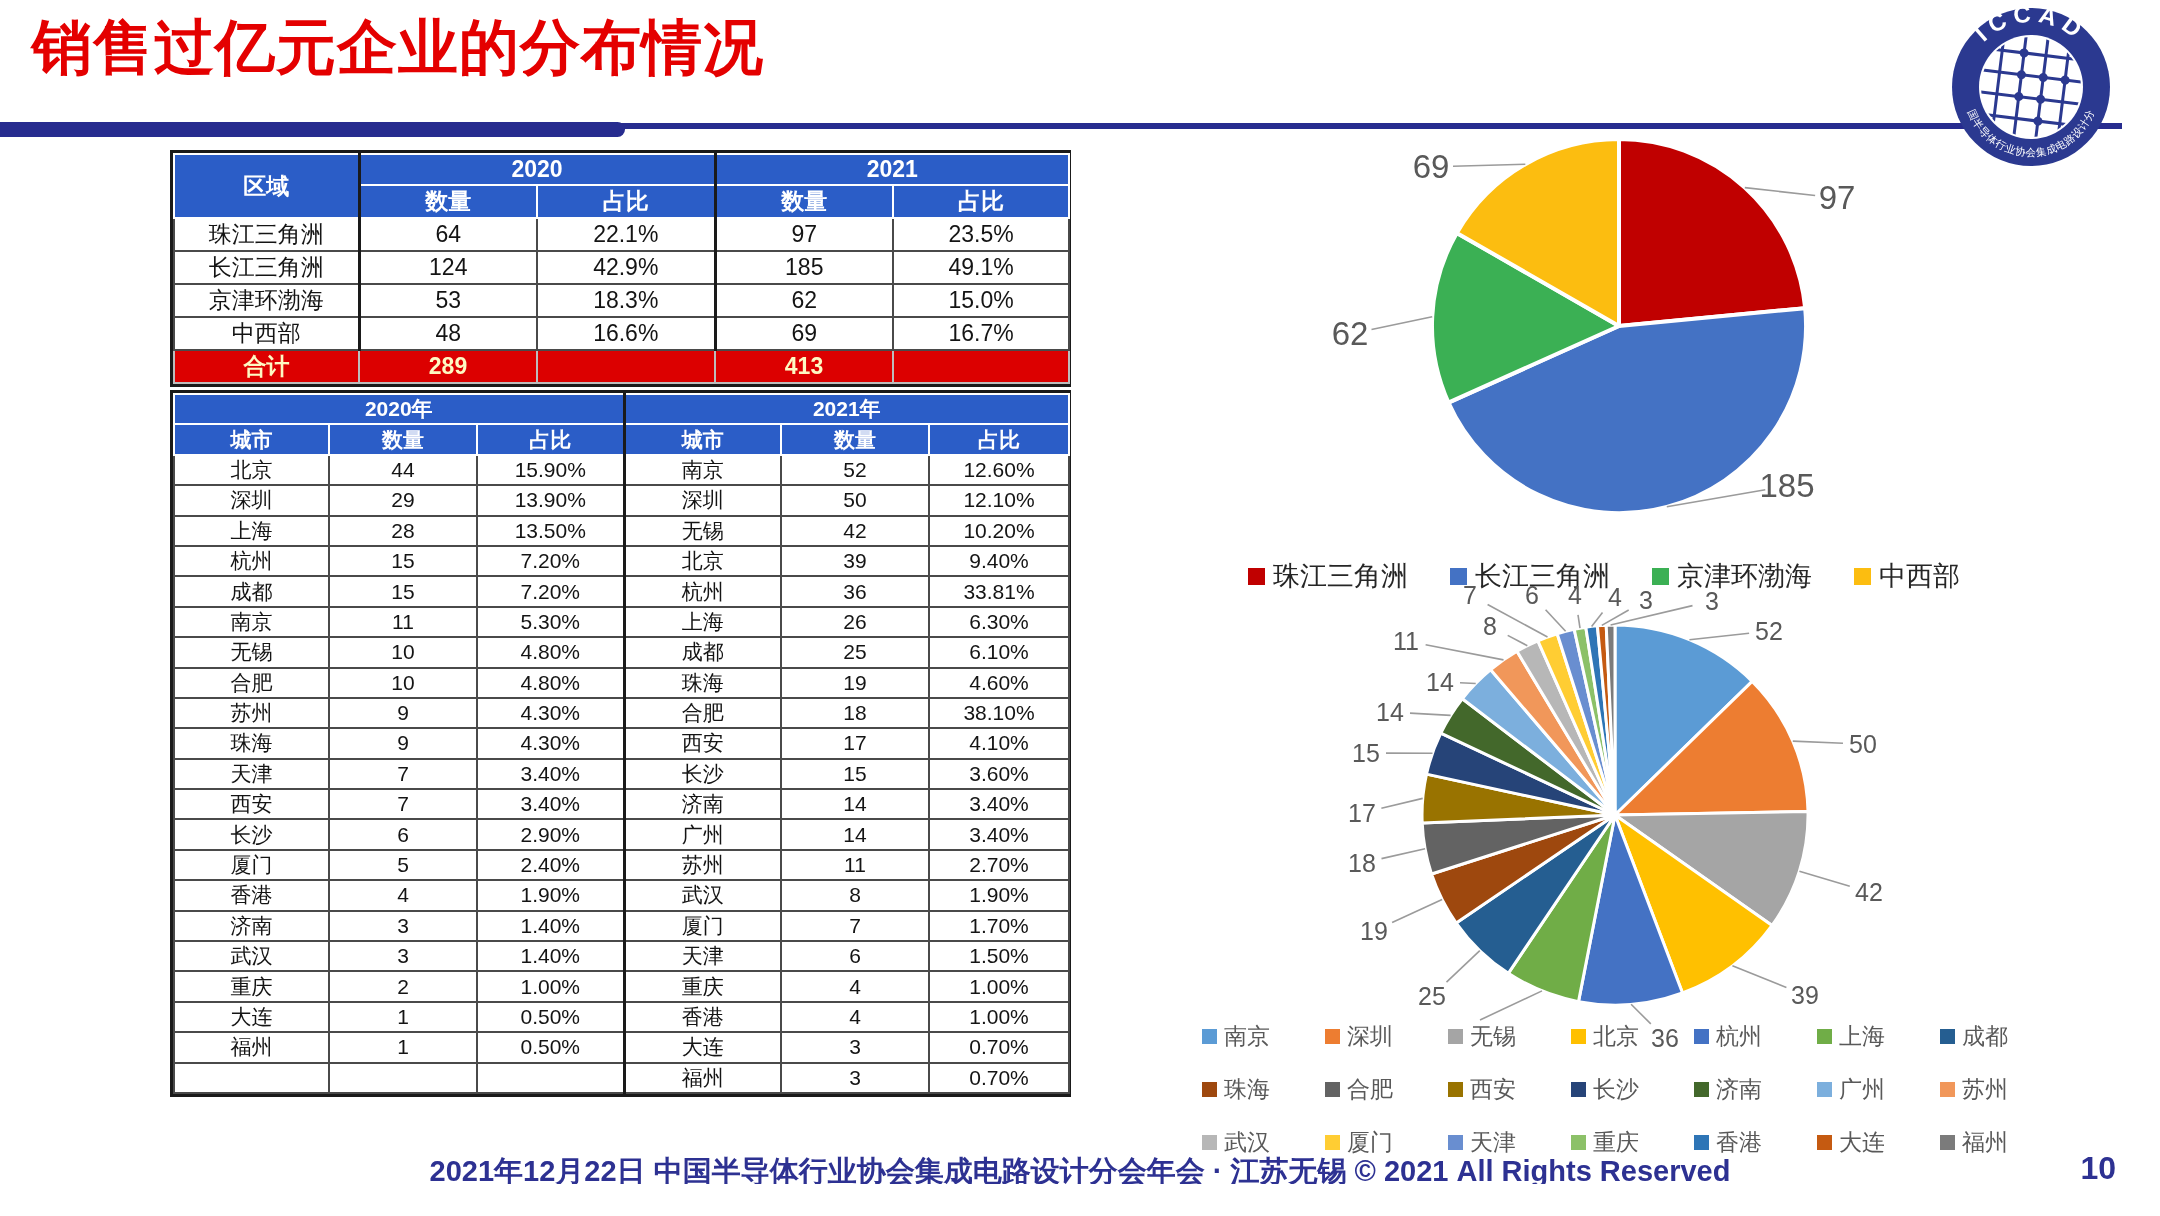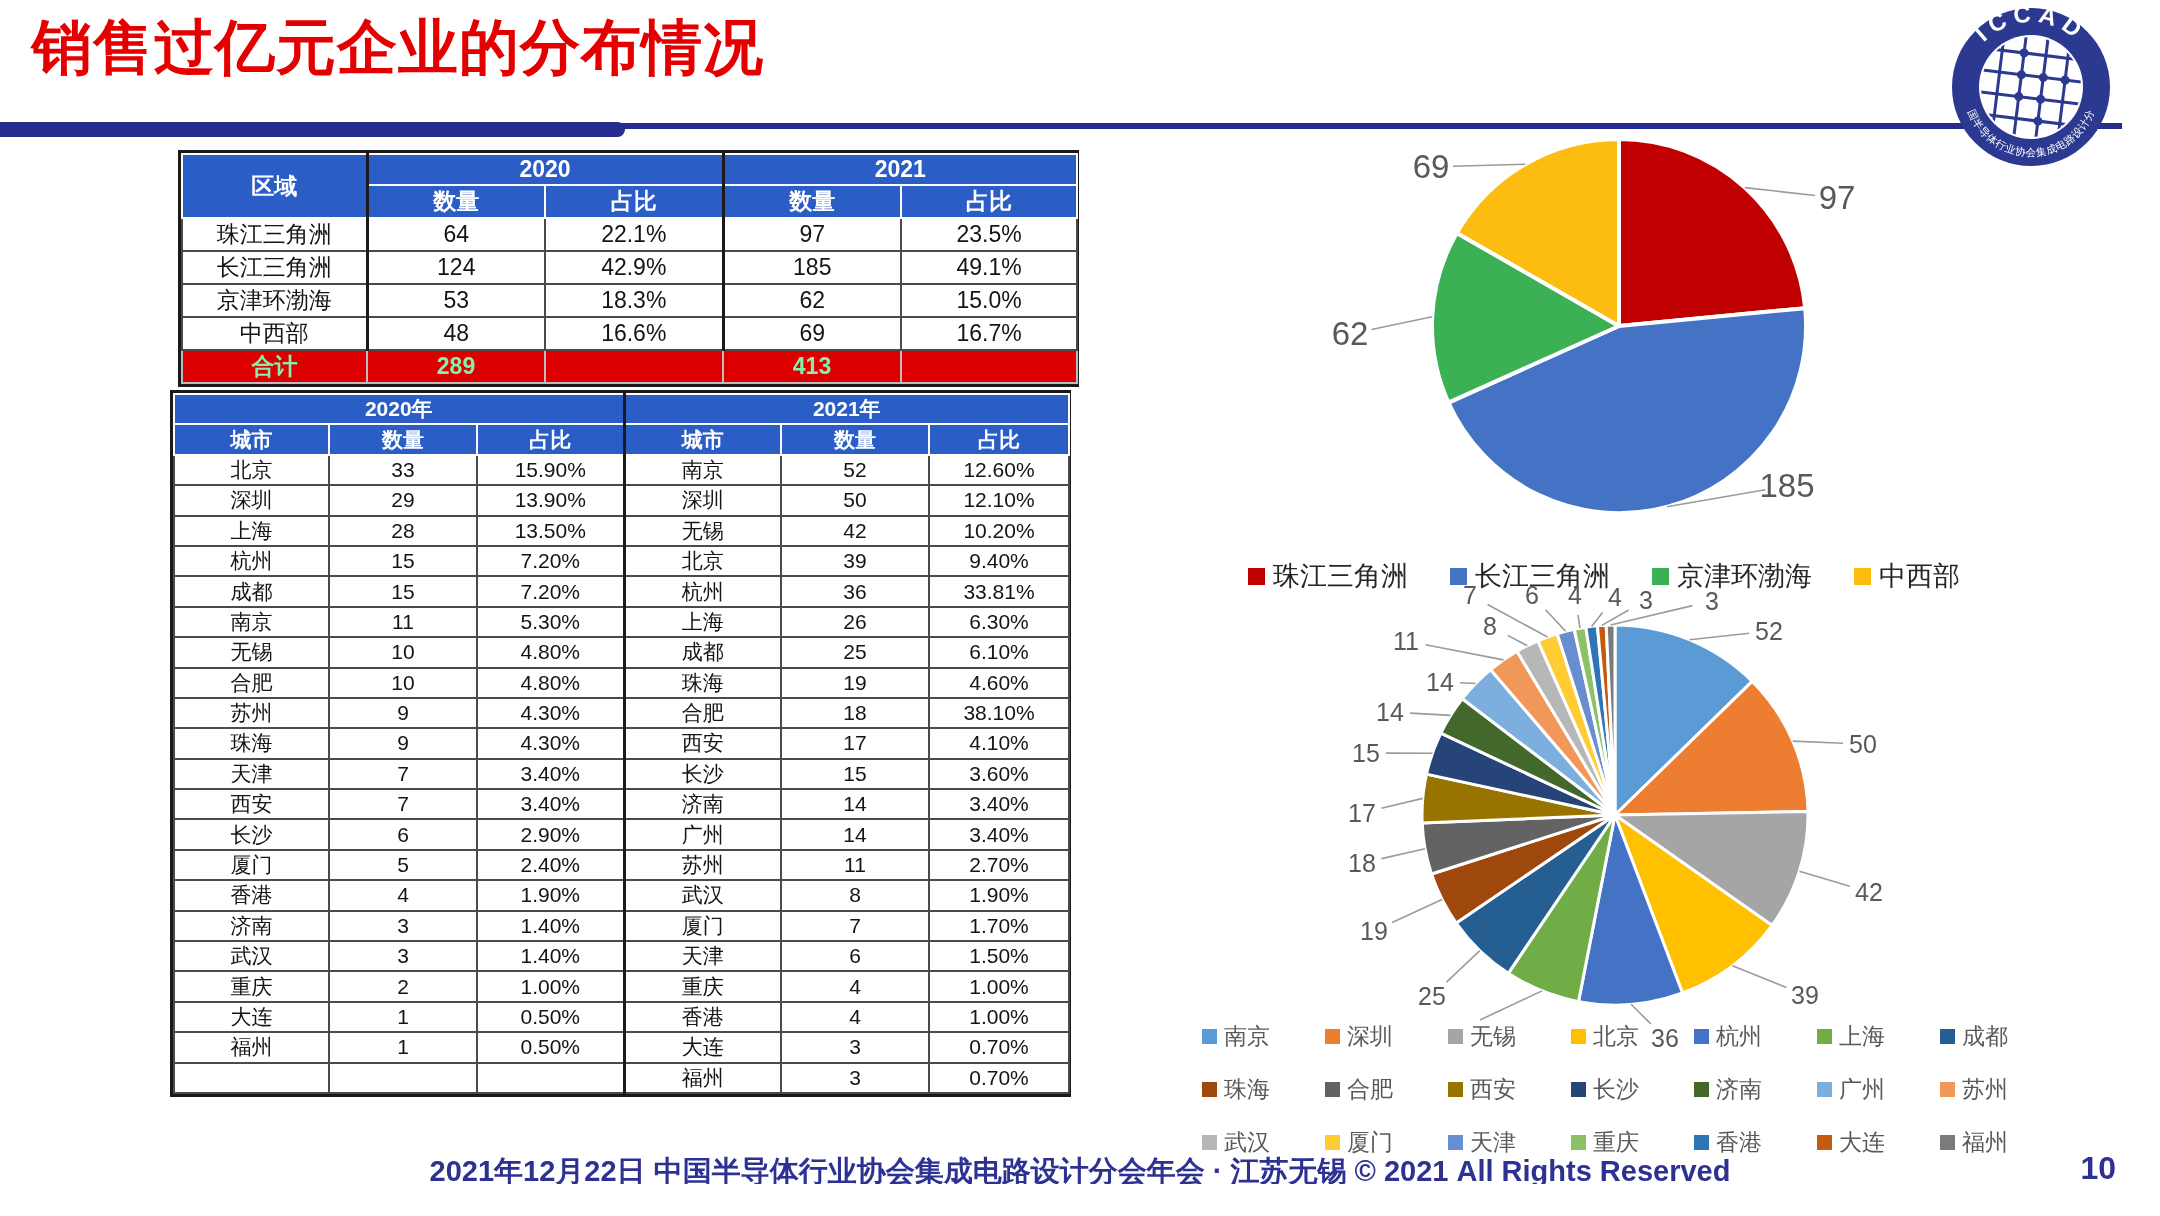--- a/index.html
+++ b/index.html
@@ -4,31 +4,31 @@
 <style>
   html,body{margin:0;padding:0;background:#ffffff;}
   .page{position:relative;width:2160px;height:1184px;background:#ffffff;overflow:hidden;
         font-family:"Liberation Sans","DejaVu Sans",sans-serif;}
   .title{position:absolute;left:32px;top:8px;font-size:60px;font-weight:900;color:#E40000;letter-spacing:1px;white-space:nowrap;}
   .rule-thick{position:absolute;left:0;top:122px;width:625px;height:15px;background:#272C8F;border-radius:0 8px 8px 0;}
   .rule-thin{position:absolute;left:612px;top:123px;width:1510px;height:6px;background:#272C8F;}
   .logo{position:absolute;left:1950px;top:6px;width:162px;height:162px;}
 
   .tbl-wrap{position:absolute;border:3px solid #1a1a1a;background:#fff;}
-  .tbl-wrap.region{left:170px;top:150px;width:895px;margin-left:8px;}
+  .tbl-wrap.region{left:170px;top:150px;width:895px;}
   .tbl-wrap.city{left:170px;top:390px;width:895px;}
   table{border-collapse:collapse;width:100%;table-layout:fixed;}
   td{border:2px solid #4a4a4a;text-align:center;vertical-align:middle;padding:0;color:#141414;
      overflow:hidden;white-space:nowrap;}
   .region td{height:29px;font-size:23px;}
   .city td{height:28.4px;font-size:21px;}
   td.hd{background:#2B5DC7;color:#fff;font-weight:bold;border:2px solid #fff;}
   td.bdl{border-left:3px solid #1a1a1a !important;}
   td.bdr{border-right:3px solid #1a1a1a !important;}
-  .total td{background:#DC0000;color:#86efac;font-weight:bold;border:2px solid #bdbdbd;}
+  .total td{background:#DC0000;color:#fef9c3;font-weight:bold;border:2px solid #bdbdbd;}
 
   #chartLayer{position:absolute;left:0;top:0;width:2160px;height:1216px;}
   .pie-label{position:absolute;transform:translate(-50%,-50%);color:#595959;white-space:nowrap;}
   .pie-label.p1{font-size:33px;}
   .pie-label.p2{font-size:25px;}
 
   .legend1{position:absolute;left:1248px;top:558px;display:flex;gap:42px;align-items:center;}
   .legend-item{display:flex;align-items:center;}
   .legend1 .sw{width:17px;height:17px;margin-right:8px;flex:none;}
   .legend1 .lt{font-size:27px;color:#262626;white-space:nowrap;}
@@ -221,21 +221,21 @@
           <td class="hd">数量</td>
           <td class="hd">占比</td>
           <td class="hd bdl">城市</td>
           <td class="hd">数量</td>
           <td class="hd">占比</td>
         </tr>
       </tbody>
       <tbody id="cityBody">
           <tr>
             <td>北京</td>
-            <td>33</td>
+            <td>44</td>
             <td>15.90%</td>
             <td class="bdl">南京</td>
             <td>52</td>
             <td>12.60%</td>
           </tr>
           <tr>
             <td>深圳</td>
             <td>29</td>
             <td>13.90%</td>
             <td class="bdl">深圳</td>

